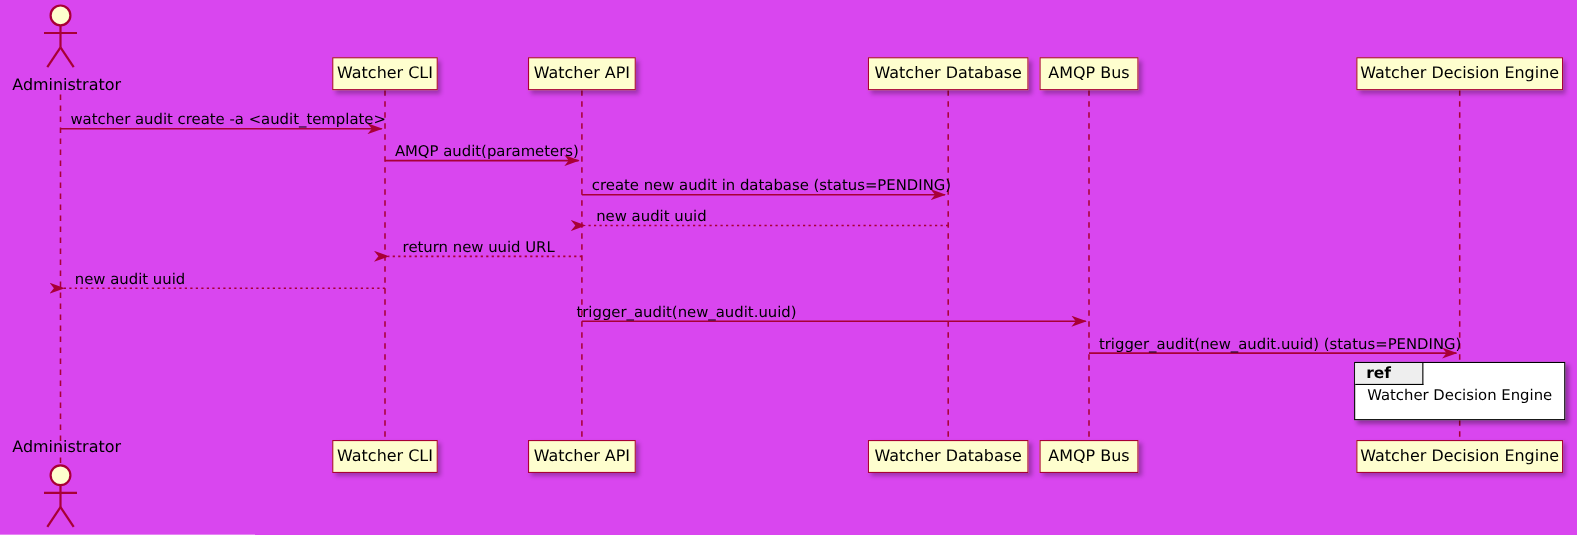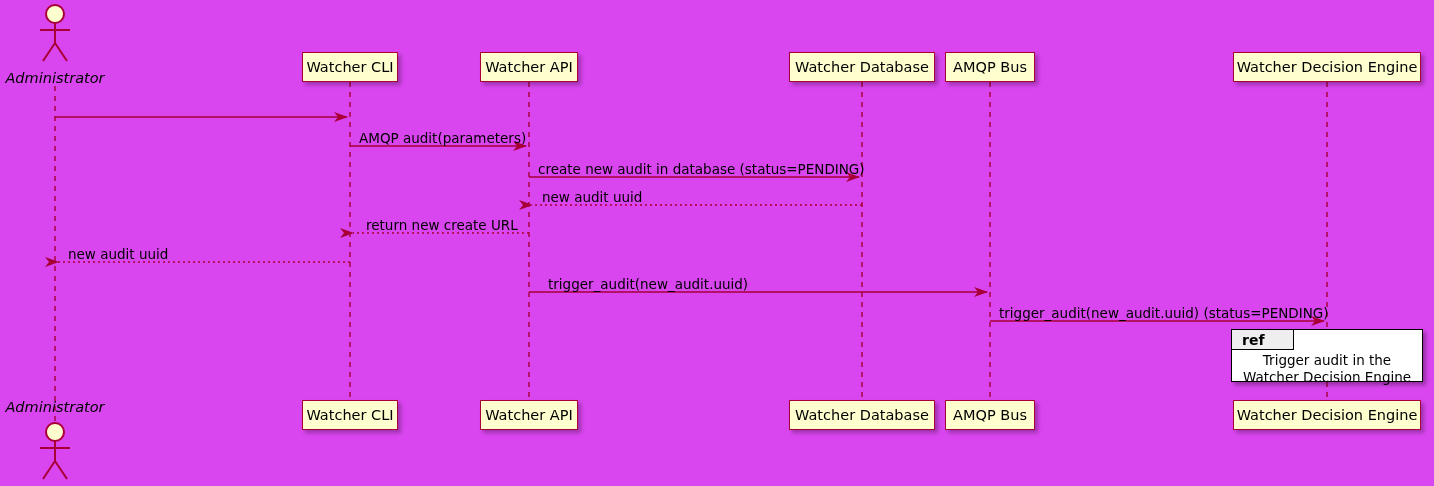--- a/index.html
+++ b/index.html
@@ -38,23 +38,22 @@
     color: #000000;
     line-height: 1;
     white-space: nowrap;
     font-family: "DejaVu Sans", sans-serif;
   }
   .actor-label {
     position: absolute;
     font-size: 14.5px;
     color: #000000;
     white-space: nowrap;
-    text-align: center;
-    font-family: "DejaVu Sans", sans-serif;
-    font-style: italic;
+    text-align: right;
+    font-family: "DejaVu Sans", sans-serif;
   }
   .msg-label {
     position: absolute;
     font-size: 13.5px;
     color: #000000;
     white-space: nowrap;
     font-family: "DejaVu Sans", sans-serif;
   }
   .ref-box {
     position: absolute;
@@ -180,30 +179,30 @@
     <span>Watcher Decision Engine</span>
   </div>
 
   <div class="actor-label" style="left:0px; top:70px; width:110px;">
     <span>Administrator</span>
   </div>
   <div class="actor-label" style="left:0px; top:399px; width:110px;">
     <span>Administrator</span>
   </div>
 
+  <div class="msg-label" style="left:64px; top:101px;">watcher audit create -a &lt;audit_template&gt;</div>
   <div class="msg-label" style="left:359px; top:130px;">AMQP audit(parameters)</div>
   <div class="msg-label" style="left:538px; top:161px;">create new audit in database (status=PENDING)</div>
   <div class="msg-label" style="left:542px; top:189px;">new audit uuid</div>
-  <div class="msg-label" style="left:366px; top:217px;">return new create URL</div>
+  <div class="msg-label" style="left:366px; top:217px;">return new uuid URL</div>
   <div class="msg-label" style="left:68px; top:246px;">new audit uuid</div>
-  <div class="msg-label" style="left:548px; top:276px;">trigger_audit(new_audit.uuid)</div>
+  <div class="msg-label" style="left:524px; top:276px;">trigger_audit(new_audit.uuid)</div>
   <div class="msg-label" style="left:999px; top:305px;">trigger_audit(new_audit.uuid) (status=PENDING)</div>
 
   <div class="ref-box" style="left:1231px; top:329px; width:192px; height:53px;">
     <div class="ref-tab"></div>
     <div class="ref-tab-label">ref</div>
     <div class="ref-text">
-      <div>Trigger audit in the</div>
       <div>Watcher Decision Engine</div>
     </div>
   </div>
 
 </div>
 
 </body></html>

